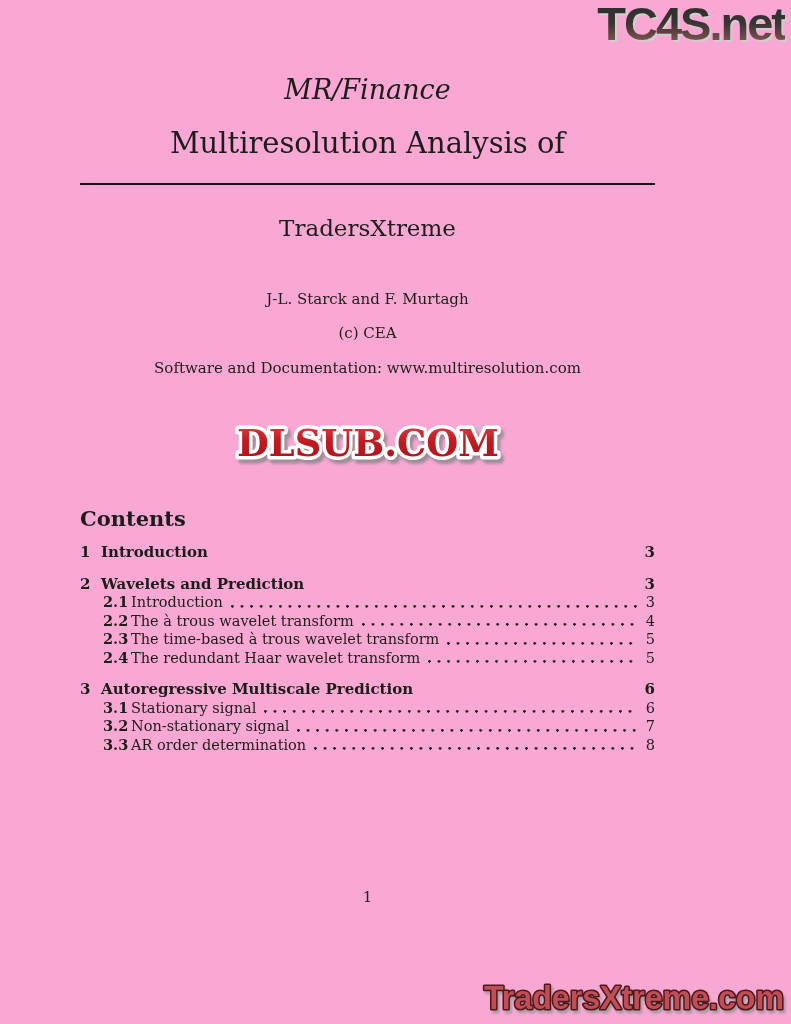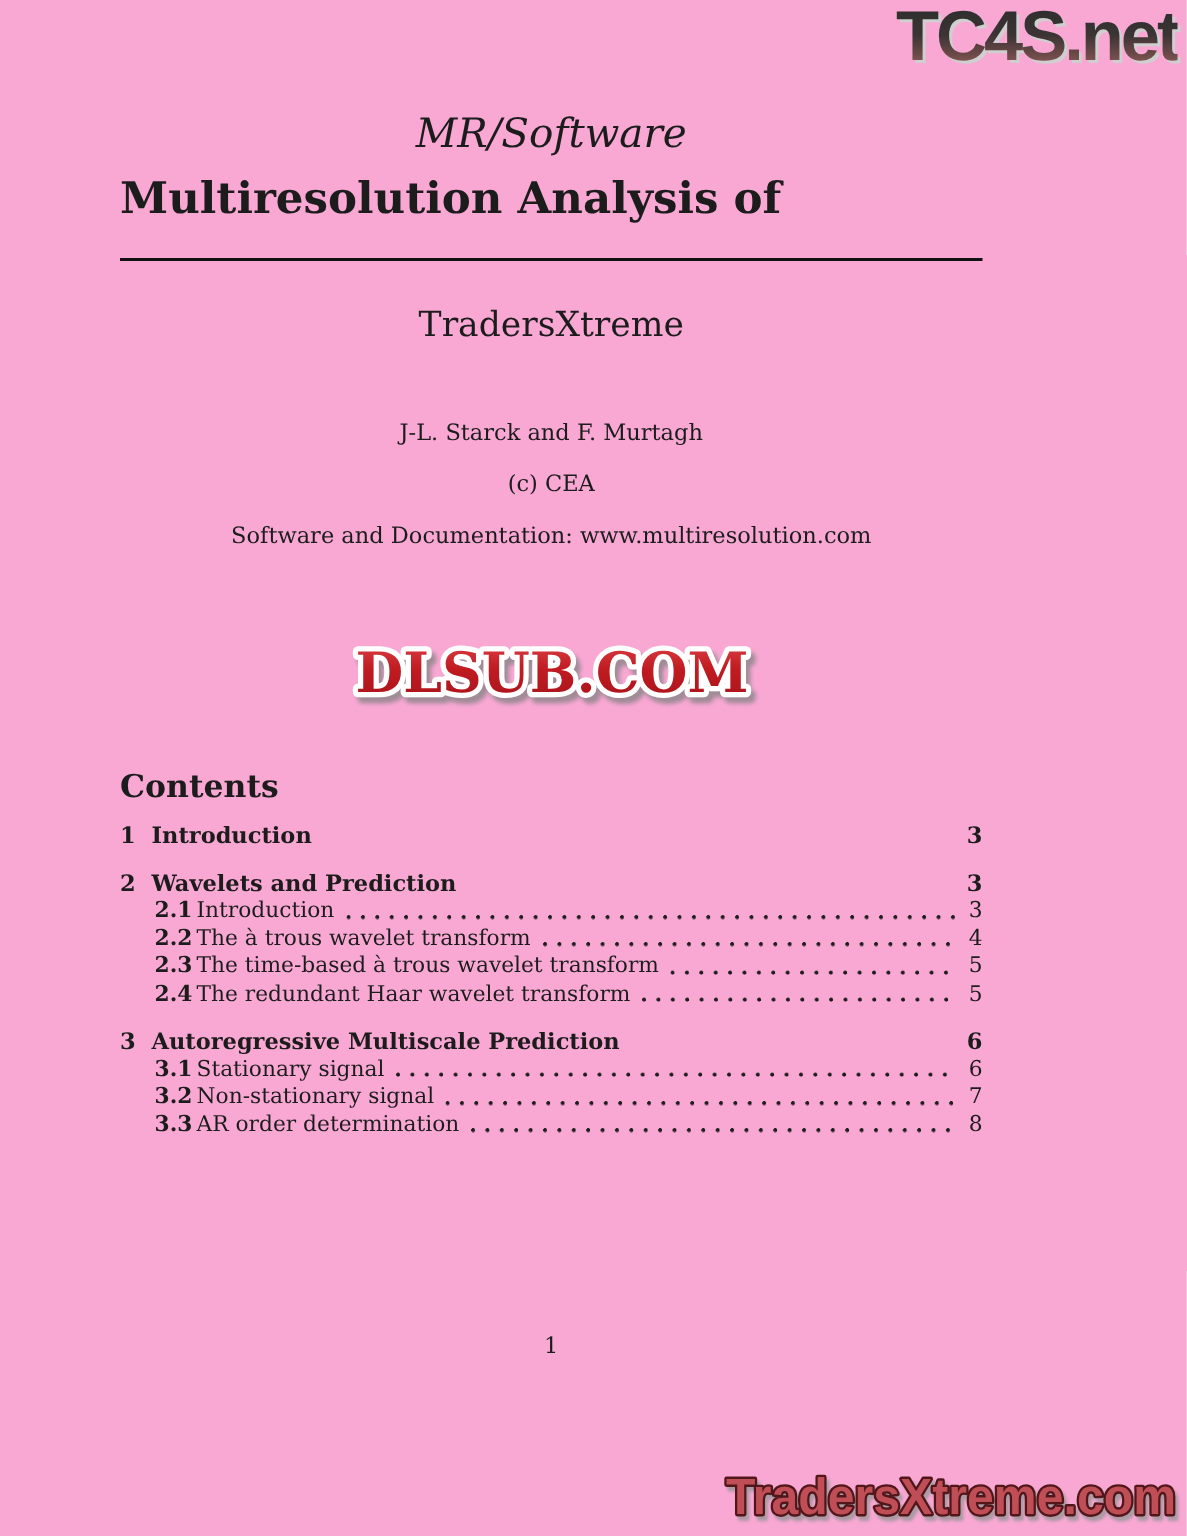--- a/index.html
+++ b/index.html
@@ -20,29 +20,29 @@
     font-weight: 800; font-size: 47px; letter-spacing: -2px; line-height: 1.0;
     background: linear-gradient(180deg, #2e2e2e 10%, #3c3434 50%, #6d4a49 78%, #97635f 100%);
     -webkit-background-clip: text; background-clip: text; color: transparent;
     filter: drop-shadow(2px 2px 0px #cfcfcf);
   }
 
   
   .content { position: absolute; left: 80px; top: 0; width: 575px; }
 
   .title-line1 { text-align: center; font-style: italic; font-size: 27px; line-height: 32px; margin-top: 74px; }
-  .title-line23 { font-weight: bold; font-size: 29px; line-height: 38px; margin-top: 7px; }
+  .title-line23 { text-align: center; font-weight: normal; font-size: 29px; line-height: 38px; margin-top: 18px; }
   .title-rule { height: 2px; background: #111; margin-top: 21px; }
   .subtitle { text-align: center; font-size: 23px; line-height: 27px; margin-top: 30px; }
 
   .authors   { text-align: center; font-size: 15px; line-height: 18px; margin-top: 48px; }
   .copyright { text-align: center; font-size: 15px; line-height: 18px; margin-top: 16px; }
   .software  { text-align: center; font-size: 15px; line-height: 18px; margin-top: 17px; }
 
-  .dlsub-wrap { text-align: center; margin-top: 56px; height: 52px; }
+  .dlsub-wrap { text-align: center; margin-top: 40px; height: 52px; }
   .dlsub-wrap svg { filter: drop-shadow(3px 4px 1.5px rgba(130,130,130,0.75)); }
 
   .date { text-align: center; font-size: 15px; line-height: 18px; margin-top: 5px; }
 
   .contents-heading { font-weight: bold; font-size: 21px; line-height: 25px; margin-top: 37px; }
 
   .toc { margin-top: 13px; }
   .toc-row { display: flex; align-items: baseline; font-size: 14.5px; line-height: 17.5px; }
   .toc-row.sec { font-weight: bold; font-size: 15px; margin-top: 14px; }
   .toc-row.sec:first-child { margin-top: 0; }
@@ -68,21 +68,21 @@
 </style>
 </head>
 <body>
 
 <div class="page">
 
   <div class="tc4s-logo">TC4S.net</div>
 
   <div class="content">
 
-    <div class="title-line1">MR/Software</div>
+    <div class="title-line1">MR/Finance</div>
     <div class="title-line23">
       <div>Multiresolution Analysis of</div>
     </div>
 
     <div class="title-rule"></div>
 
     <div class="subtitle">TradersXtreme</div>
 
     <div class="authors">J-L. Starck and F. Murtagh</div>
     <div class="copyright">(c) CEA</div>

